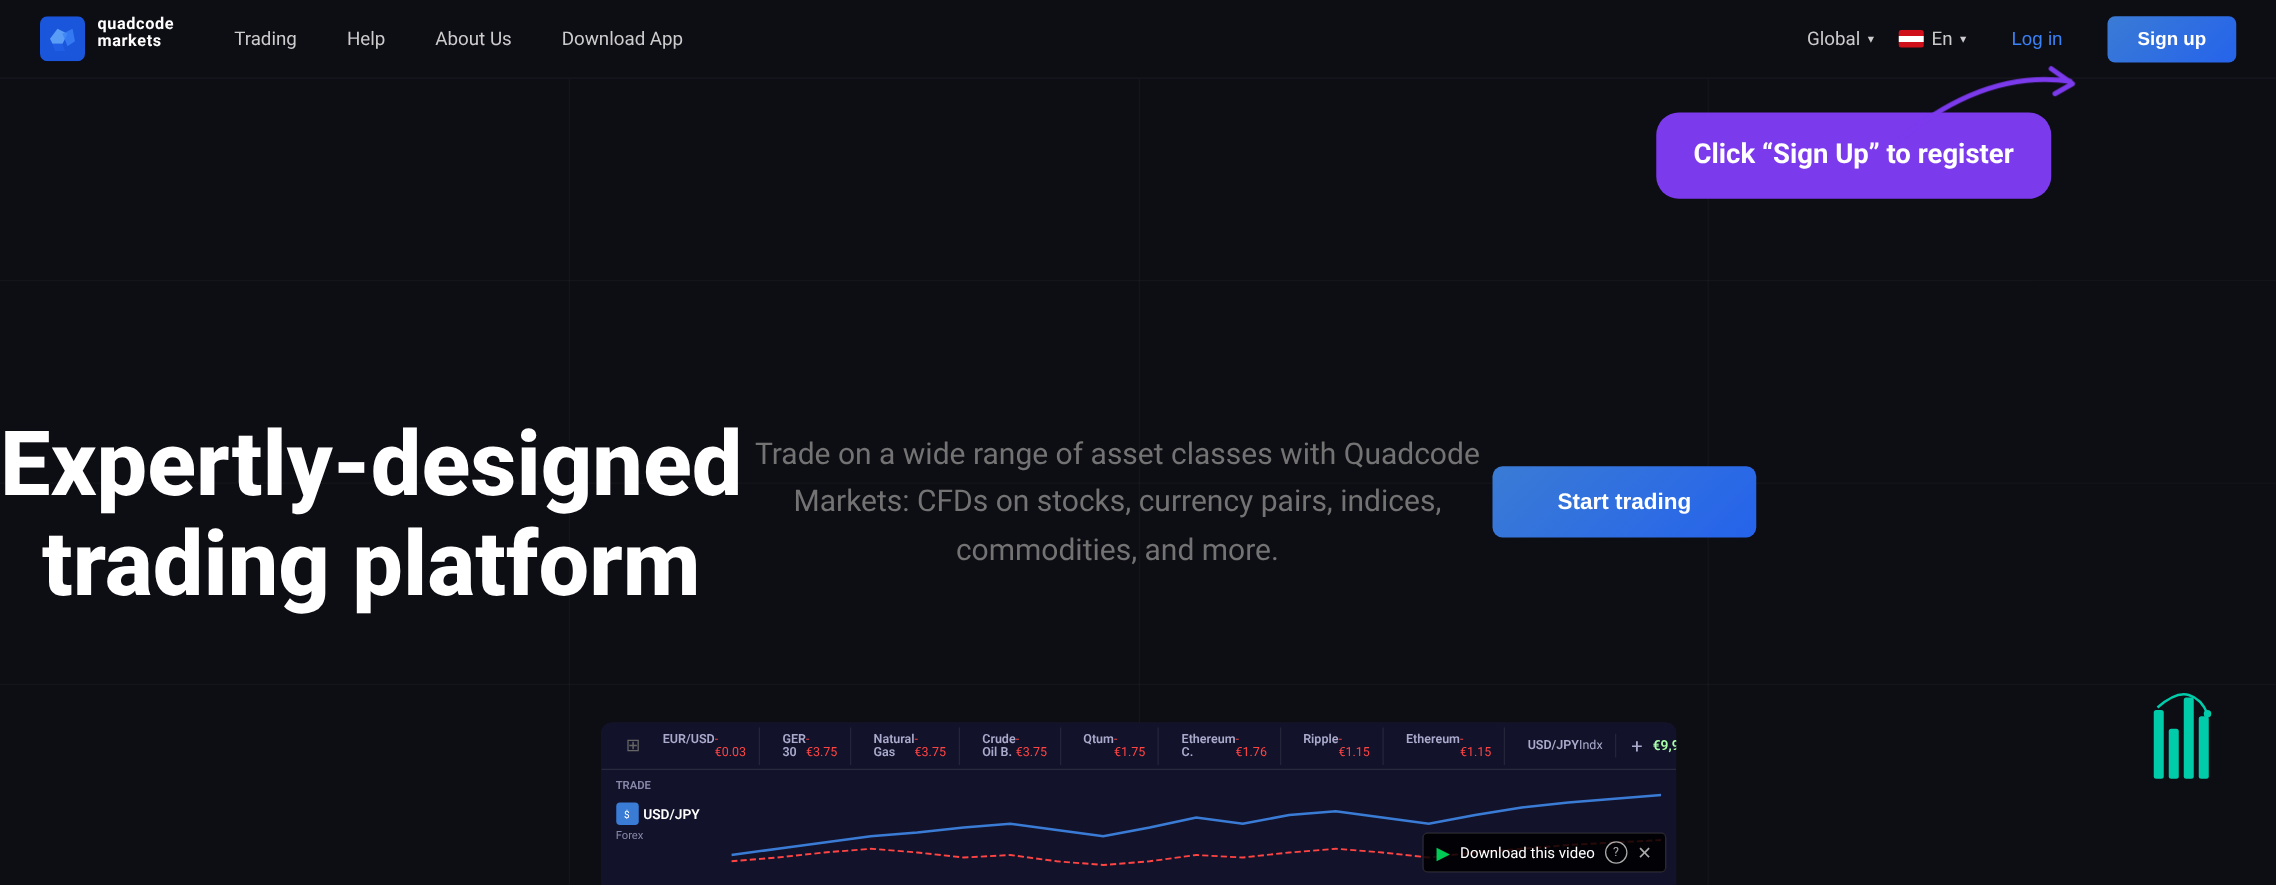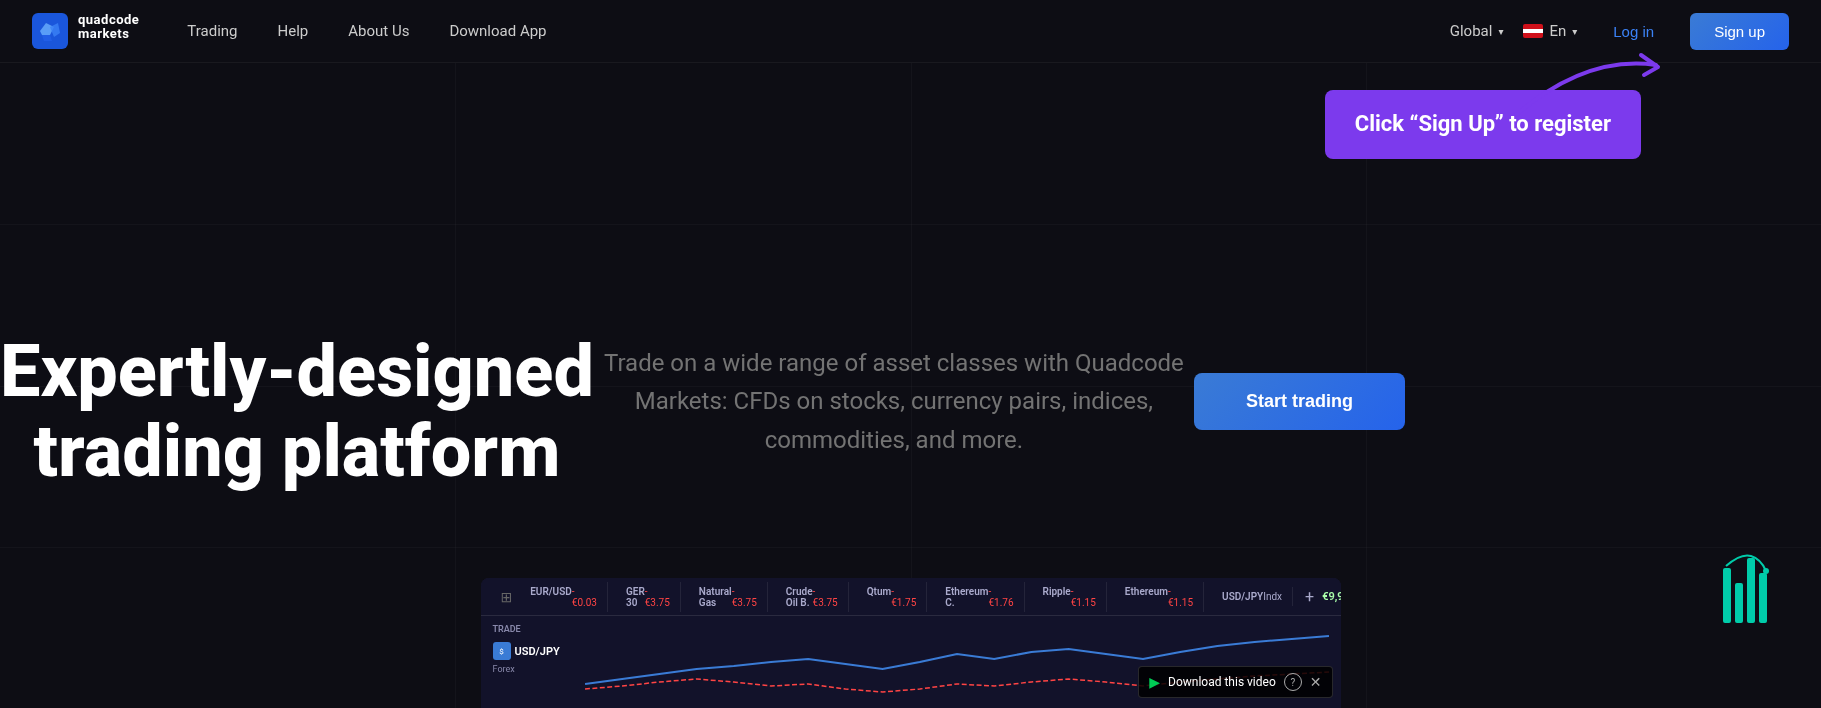--- a/index.html
+++ b/index.html
@@ -122,21 +122,21 @@
       cursor: pointer;
       background: none;
       border: none;
       padding: 8px 16px;
     }
 
     .signup-btn {
       background: linear-gradient(135deg, #3a7bd5, #2563eb);
       color: #ffffff;
       font-size: 15px;
-      font-weight: 400;
+      font-weight: 700;
       border: none;
       border-radius: 6px;
       padding: 10px 24px;
       cursor: pointer;
     }
 
     
     .hero {
       position: absolute;
       top: 63px;
@@ -327,21 +327,21 @@
       font-size: 14px;
       cursor: pointer;
     }
 
     
     .signup-tooltip {
       position: absolute;
       top: 90px;
       right: 180px;
       background: #7c3aed;
-      border-radius: 8px;
+      border-radius: 18px;
       padding: 20px 30px;
       max-width: 340px;
       z-index: 200;
     }
 
     .signup-tooltip-text {
       font-size: 22px;
       font-weight: 700;
       color: #ffffff;
       line-height: 1.3;

